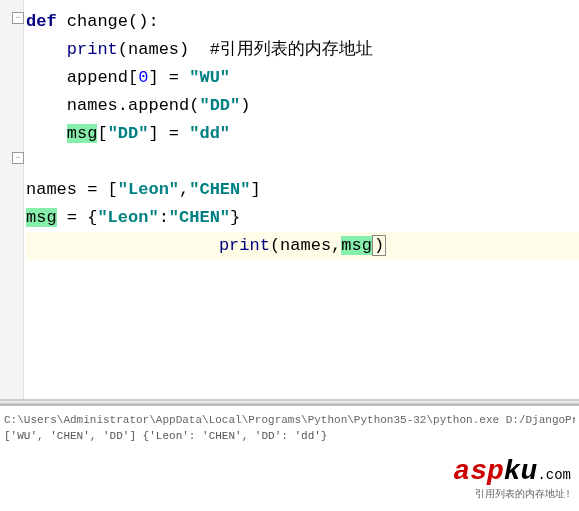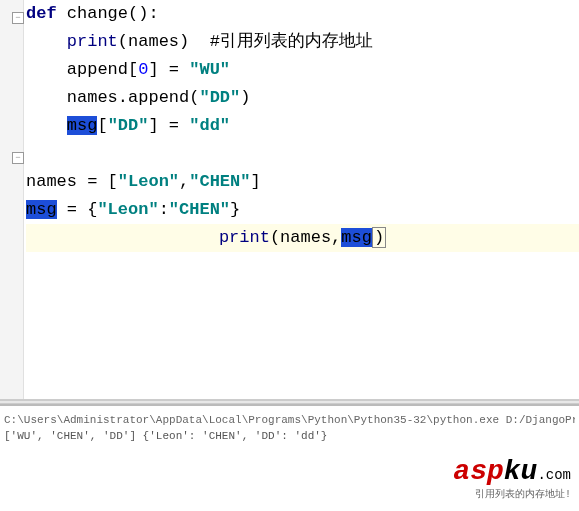--- a/index.html
+++ b/index.html
@@ -2,31 +2,31 @@
 <html><head>
 <meta charset="utf-8">
 <style>
 * { margin:0; padding:0; box-sizing:border-box; }
 body { font-family:"Courier New",monospace; font-size:16px; background:#fff; width:579px; height:511px; overflow:hidden; }
 .editor { position:relative; height:400px; background:#fff; border-bottom:1px solid #ccc; }
 .gutter { position:absolute; left:0; top:0; width:24px; height:100%; background:#f4f4f4; border-right:1px solid #e0e0e0; }
 .fold { position:absolute; left:12px; width:12px; height:12px; border:1px solid #999; background:#fff; font-size:9px; line-height:10px; text-align:center; color:#999; cursor:pointer; }
 .fold1 { top:12px; }
 .fold2 { top:152px; }
-.code-area { margin-left:26px; padding-top:0; line-height:28px; }
+.code-area { margin-left:26px; padding-top:8px; line-height:28px; }
 .code-line { white-space:pre; font-size:17px; height:28px; }
 .highlight-line { background:#fffde7;text-align:center; }
 .kw-def { color:#000080; font-weight:bold; }
 .kw-print { color:#000080; }
 .paren { color:#000; }
 .ident { color:#000; }
 .num { color:#0000ff; }
 .str { color:#008080; font-weight:bold; }
 .comment { color:#000000; }
-.hl-var { background:#1d4ed8; }
+.hl-var { background:#86efac; }
 .cursor-box { border:1px solid #888; padding:0 1px; }
 .terminal { height:111px; background:#fff; border-top:2px solid #bbb; padding:6px 4px; font-size:11px; font-family:"SimSun","Courier New",monospace; color:#555; position:relative; }
 .term-line { white-space:nowrap; overflow:hidden; line-height:16px; }
 .term-cmd { color:#666; }
 .watermark { position:absolute; right:8px; bottom:14px; }
 .watermark .asp { font-size:28px; font-weight:bold; font-style:italic; color:#c00; }
 .watermark .ku { font-size:28px; font-weight:bold; font-style:italic; color:#000;font-family:Liberation Mono, monospace; }
 .watermark .com { font-size:14px; color:#000;margin-top:32px; }
 .watermark .sub { font-size:10px; color:#666; display:block; text-align:right; }
 .divider-handle { height:4px; background:#e8e8e8; border-top:1px solid #ccc; border-bottom:1px solid #ccc; }

